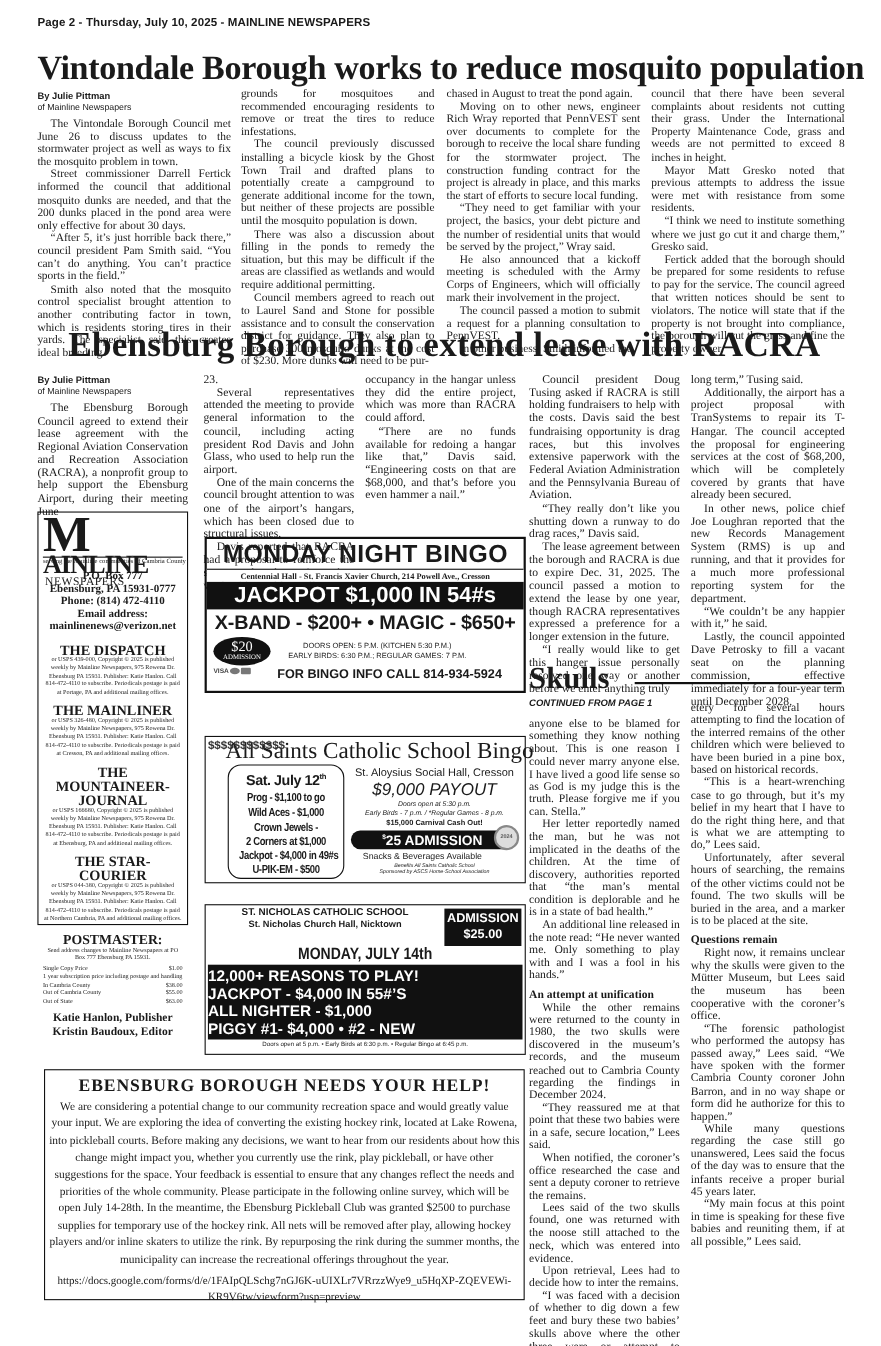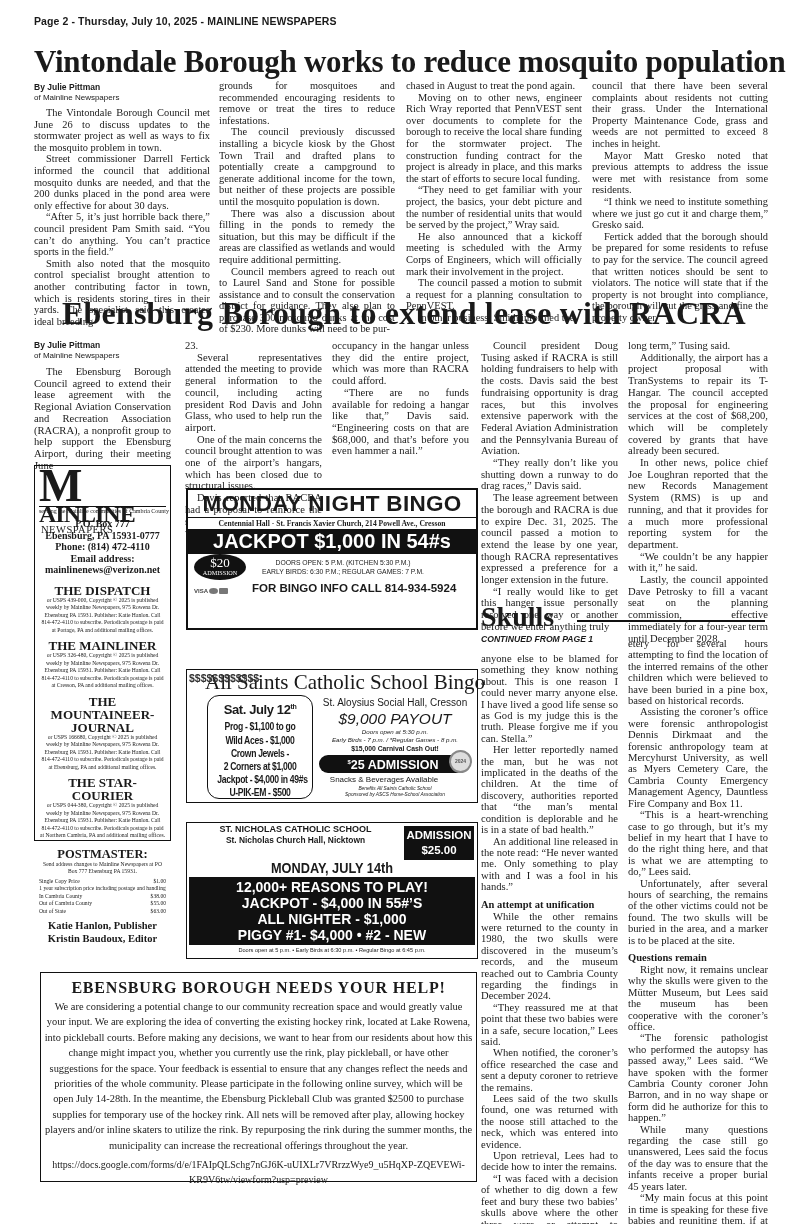--- a/index.html
+++ b/index.html
@@ -31,21 +31,21 @@
 
 .ad1{left:186px;top:488px;width:292px;height:142px;border:2px solid #111}
 .ad1 .t{font-family:"Liberation Sans",sans-serif;font-weight:bold;font-size:22.5px;text-align:center;line-height:27px;letter-spacing:.3px}
 .ad1 .loc{background:#fff;font-size:7.6px;text-align:center;font-weight:bold;border-top:1.5px solid #111;line-height:11px}
 .ad1 .jack{background:#111;color:#fff;font-family:"Liberation Sans",sans-serif;font-weight:bold;font-size:20px;text-align:center;line-height:25px}
 .ad1 .xb{font-family:"Liberation Sans",sans-serif;font-weight:bold;font-size:18px;text-align:center;line-height:25px;letter-spacing:-.2px}
 .ad1 .row{display:flex;align-items:center;padding:0 6px;height:26px}
 .ad1 .oval{width:52px;height:26px;border-radius:50%;background:#111;color:#fff;text-align:center;font-size:13px;line-height:13px;padding-top:2px}
 .ad1 .oval small{display:block;font-size:6.2px;line-height:7px}
 .ad1 .doors{font-family:"Liberation Sans",sans-serif;font-size:6.8px;line-height:9px;margin-left:16px;text-align:center}
-.ad1 .call{display:flex;align-items:flex-end;padding:2px 6px}
+.ad1 .call{display:flex;align-items:flex-start;padding:2px 6px}
 .ad1 .call .cards{font-family:"Liberation Sans",sans-serif;font-size:6px;font-weight:bold;color:#444;width:48px}
 .ad1 .call .cards span{display:inline-block;width:9px;height:6px;background:#777;border-radius:50%;margin-left:1px;vertical-align:middle}
 .ad1 .call .num{font-family:"Liberation Sans",sans-serif;font-weight:bold;font-size:11.5px;margin-left:10px}
 .ad2{left:186px;top:669px;width:292px;height:134px;border:1.5px solid #111}
 .ad2 .t{font-family:"Liberation Serif",serif;font-size:21px;line-height:24px;padding-left:18px;white-space:nowrap}
 .ad2 .dollars{position:absolute;left:2px;top:3px;width:13px;font-family:"Liberation Sans",sans-serif;font-weight:bold;font-size:10.5px;line-height:10.3px;color:#333;text-align:center;word-break:break-all}
 .ad2 .rbox{position:absolute;left:20px;top:25px;width:106px;height:104px;border:1px solid #111;border-radius:12px;text-align:center;font-family:"Liberation Sans",sans-serif;font-weight:bold;letter-spacing:-.4px}
 .ad2 .rbox .d{font-size:13px;line-height:20px;margin-top:1px}
 .ad2 .rbox .d sup{font-size:7px}
 .ad2 .rbox .l{font-size:10.5px;line-height:13.2px;transform:scaleX(.82);white-space:nowrap}
@@ -60,21 +60,21 @@
 .ad2 .ben{font-size:4.8px;font-style:italic;line-height:6px}
 .ad2 .ribbon{position:absolute;right:5px;top:80px;width:23px;height:23px;border-radius:50%;border:2px solid #888;background:#ddd;font-size:5px;font-family:"Liberation Sans",sans-serif;font-weight:bold;text-align:center;line-height:19px;color:#555}
 .ad3{left:186px;top:822px;width:292px;height:137px;border:1.5px solid #111}
 .ad3 .top{display:flex}
 .ad3 .lefttop{flex:1;text-align:center;font-family:"Liberation Sans",sans-serif;font-weight:bold}
 .ad3 .sn{font-size:9px;line-height:11px;margin-top:1px}
 .ad3 .bingo{font-size:21px;line-height:20px;letter-spacing:2px}
 .ad3 .hall{font-size:8.4px;line-height:11px}
 .ad3 .admbox{width:70px;height:34px;background:#111;color:#fff;margin:3px 3px 0 0;text-align:center;font-family:"Liberation Sans",sans-serif;font-weight:bold;font-size:11.5px;line-height:15px;padding-top:2px}
 .ad3 .mon{text-align:center;font-family:"Liberation Sans",sans-serif;font-weight:bold;font-size:15px;line-height:16px;transform:scaleX(.85)}
-.ad3 .black{background:#111;color:#fff;text-align:center;font-family:"Liberation Sans",sans-serif;font-weight:bold;font-size:14px;line-height:16px;margin:1px 2px;padding:2px 0}
+.ad3 .black{background:#111;color:#fff;font-family:"Liberation Sans",sans-serif;font-weight:bold;font-size:14px;line-height:16px;margin:1px 2px;padding:2px 0}
 .ad3 .foot{font-family:"Liberation Sans",sans-serif;font-size:5.6px;text-align:center;line-height:9px}
 .ad4{left:40px;top:972px;width:437px;height:210px;border:1.5px solid #111;text-align:center}
 .ad4 .t{font-family:"Liberation Serif",serif;font-weight:900;font-size:16px;letter-spacing:.8px;line-height:22px;margin-top:4px}
 .ad4 .b{font-size:10.4px;line-height:15.4px;padding:0 3px}
 .ad4 .u{font-size:10px;line-height:15px;margin-top:4px}
 .skullsH{left:481px;top:602px;font-family:"Liberation Serif",serif;font-weight:bold;font-size:28px;line-height:30px}
 .skullsRule{left:577px;top:620px;width:188px;height:1.5px;background:#111}
 .cont{left:481px;top:634px;font-family:"Liberation Sans",sans-serif;font-weight:bold;font-style:italic;font-size:8.6px}
 </style>
 </head>
@@ -196,20 +196,21 @@
   <div class="sig">
     <div>Katie Hanlon, Publisher</div>
     <div>Kristin Baudoux, Editor</div>
   </div>
 </div>
 
 <div class="abs ad1">
   <div class="t">MONDAY NIGHT BINGO</div>
   <div class="loc">Centennial Hall - St. Francis Xavier Church, 214 Powell Ave., Cresson</div>
   <div class="jack">JACKPOT $1,000 IN 54#s</div>
+  <div class="xb">X-BAND - $200+ • MAGIC - $650+</div>
   <div class="row">
     <div class="oval">
       <span>$20</span>
       <small>ADMISSION</small>
     </div>
     <div class="doors">
       <div>DOORS OPEN: 5 P.M. (KITCHEN 5:30 P.M.)</div>
       <div>EARLY BIRDS: 6:30 P.M.; REGULAR GAMES: 7 P.M.</div>
     </div>
   </div>
@@ -283,21 +284,20 @@
     <h4>An attempt at unification</h4>
     <p>While the other remains were returned to the county in 1980, the two skulls were discovered in the museum’s records, and the museum reached out to Cambria County regarding the findings in December 2024.</p>
     <p>“They reassured me at that point that these two babies were in a safe, secure location,” Lees said.</p>
     <p>When notified, the coroner’s office researched the case and sent a deputy coroner to retrieve the remains.</p>
     <p>Lees said of the two skulls found, one was returned with the noose still attached to the neck, which was entered into evidence.</p>
     <p>Upon retrieval, Lees had to decide how to inter the remains.</p>
     <p>“I was faced with a decision of whether to dig down a few feet and bury these two babies’ skulls above where the other three were or attempt to exhume the entire grave site,” Lees said. “I felt the correct, accurate thing to do was to remove the entire grave site and put these two babies back with their three other siblings.”</p>
   </div>
 <div class="abs col" id="sk2" style="left:628px;top:638px;width:140px;font-size:10.6px;line-height:11.4px">
     <p class="noind">etery for several hours attempting to find the location of the interred remains of the other children which were believed to have been buried in a pine box, based on historical records.</p>
-    <p>Assisting the coroner’s office were forensic anthropologist Dennis Dirkmaat and the forensic anthropology team at Mercyhurst University, as well as Myers Cemetery Care, the Cambria County Emergency Management Agency, Dauntless Fire Company and Box 11.</p>
     <p>“This is a heart-wrenching case to go through, but it’s my belief in my heart that I have to do the right thing here, and that is what we are attempting to do,” Lees said.</p>
     <p>Unfortunately, after several hours of searching, the remains of the other victims could not be found. The two skulls will be buried in the area, and a marker is to be placed at the site.</p>
     <h4>Questions remain</h4>
     <p>Right now, it remains unclear why the skulls were given to the Mütter Museum, but Lees said the museum has been cooperative with the coroner’s office.</p>
     <p>“The forensic pathologist who performed the autopsy has passed away,” Lees said. “We have spoken with the former Cambria County coroner John Barron, and in no way shape or form did he authorize for this to happen.”</p>
     <p>While many questions regarding the case still go unanswered, Lees said the focus of the day was to ensure that the infants receive a proper burial 45 years later.</p>
     <p>“My main focus at this point in time is speaking for these five babies and reuniting them, if at all possible,” Lees said.</p>
   </div>
 
 </body></html>

